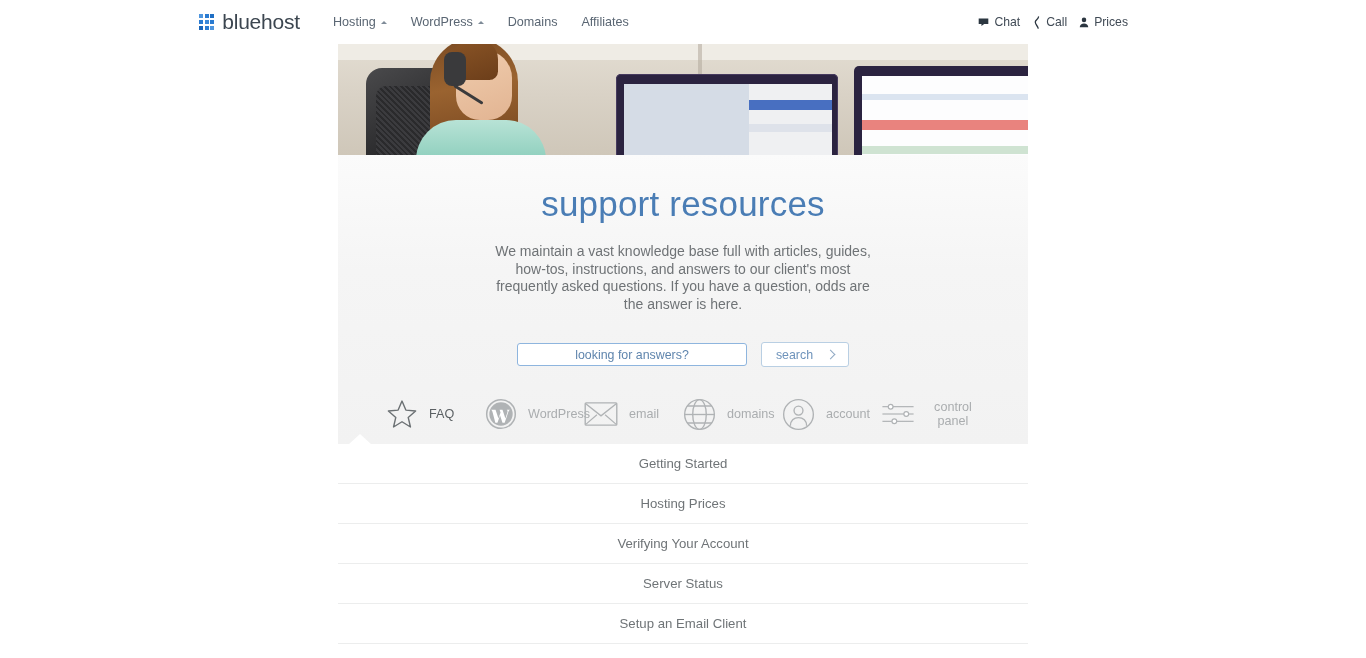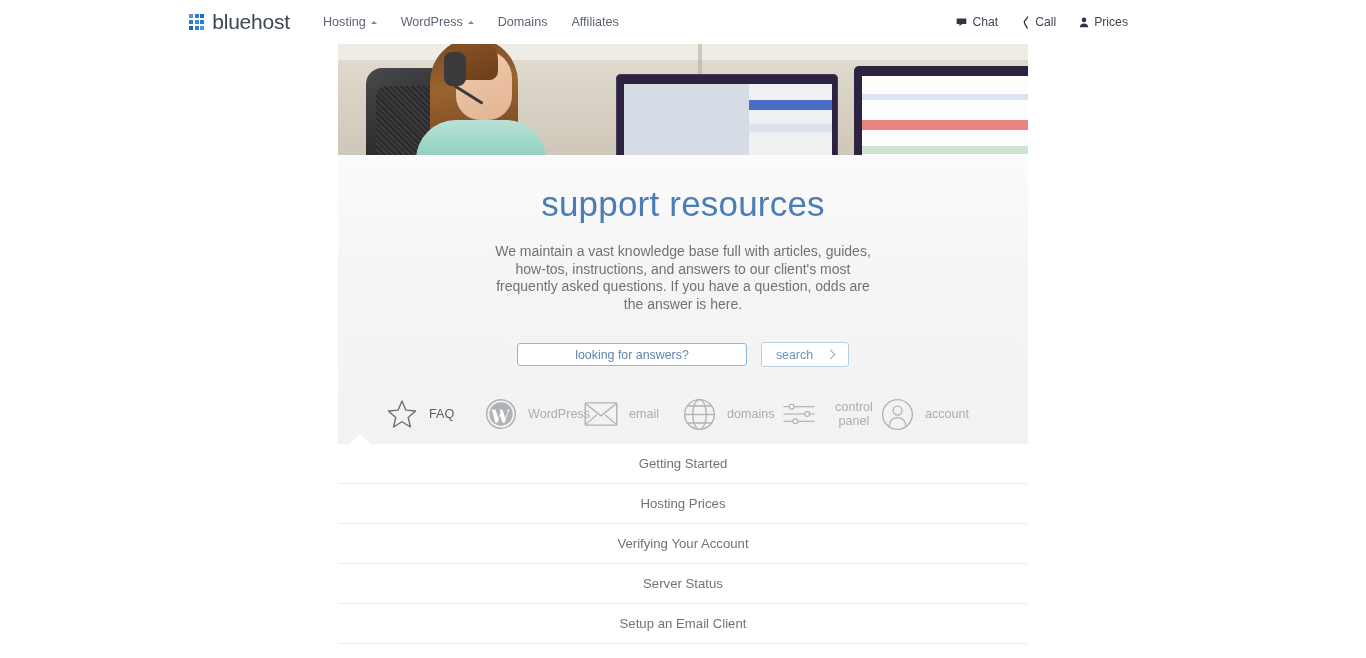--- a/index.html
+++ b/index.html
@@ -14,20 +14,21 @@
 
   
   .topnav {
     position: absolute;
     top: 0; left: 0;
     width: 1258px;
     height: 44px;
     display: flex;
     align-items: center;
     background: #ffffff;
+    padding-left: 10px;
   }
   .brand {
     display: flex;
     align-items: center;
     margin-left: 189px;
     text-decoration: none;
   }
   .brand-grid {
     display: grid;
     grid-template-columns: repeat(3, 4px);
@@ -73,21 +74,21 @@
     border-bottom: 3.8px solid #7f8b98;
   }
 
   .rightmenu {
     position: absolute;
     right: 130px;
     top: 0;
     height: 44px;
     display: flex;
     align-items: center;
-    gap: 23px;
+    gap: 12px;
   }
   .rightmenu a {
     display: flex;
     align-items: center;
     font-size: 12.2px;
     color: #404a55;
     text-decoration: none;
     gap: 5px;
   }
   .ic-sm { display: inline-flex; align-items: center; }
@@ -440,45 +441,45 @@
               <line x1="1.7" y1="17" x2="32.3" y2="17"></line>
               <path d="M4.2 8.2h25.6M4.2 25.8h25.6"></path>
             </g>
           </svg>
         </span>
         <span class="lbl">domains</span>
       </a>
 
       <a class="tab" href="#">
         <span class="glyph">
+          <svg width="33" height="33" viewBox="0 0 34 34">
+            <circle cx="17" cy="17" r="15.3" fill="none" stroke="#b0b3b5" stroke-width="1.4"></circle>
+            <circle cx="17" cy="13" r="4.6" fill="none" stroke="#b0b3b5" stroke-width="1.4"></circle>
+            <path d="M8.6 28.6c0-5.1 3.6-8.4 8.4-8.4s8.4 3.3 8.4 8.4" fill="none" stroke="#b0b3b5" stroke-width="1.4"></path>
+          </svg>
+        </span>
+        <span class="lbl">account</span>
+      </a>
+
+      <a class="tab" href="#">
+        <span class="glyph">
           <svg width="34" height="22" viewBox="0 0 36 24">
             <g stroke="#b0b3b5" stroke-width="1.3" fill="none">
               <line x1="1" y1="4" x2="35" y2="4"></line>
               <line x1="1" y1="12" x2="35" y2="12"></line>
               <line x1="1" y1="20" x2="35" y2="20"></line>
               <circle cx="10" cy="4" r="2.6" fill="#ffffff"></circle>
               <circle cx="27" cy="12" r="2.6" fill="#ffffff"></circle>
               <circle cx="14" cy="20" r="2.6" fill="#ffffff"></circle>
             </g>
           </svg>
         </span>
         <span class="lbl">control panel</span>
       </a>
 
-      <a class="tab" href="#">
-        <span class="glyph">
-          <svg width="33" height="33" viewBox="0 0 34 34">
-            <circle cx="17" cy="17" r="15.3" fill="none" stroke="#b0b3b5" stroke-width="1.4"></circle>
-            <circle cx="17" cy="13" r="4.6" fill="none" stroke="#b0b3b5" stroke-width="1.4"></circle>
-            <path d="M8.6 28.6c0-5.1 3.6-8.4 8.4-8.4s8.4 3.3 8.4 8.4" fill="none" stroke="#b0b3b5" stroke-width="1.4"></path>
-          </svg>
-        </span>
-        <span class="lbl">account</span>
-      </a>
-
       <span class="caret-marker"></span>
     </div>
   </div>
 
   <div class="faqlist">
     <a class="faqrow" href="#">
       <span>Getting Started</span>
     </a>
     <a class="faqrow" href="#">
       <span>Hosting Prices</span>

